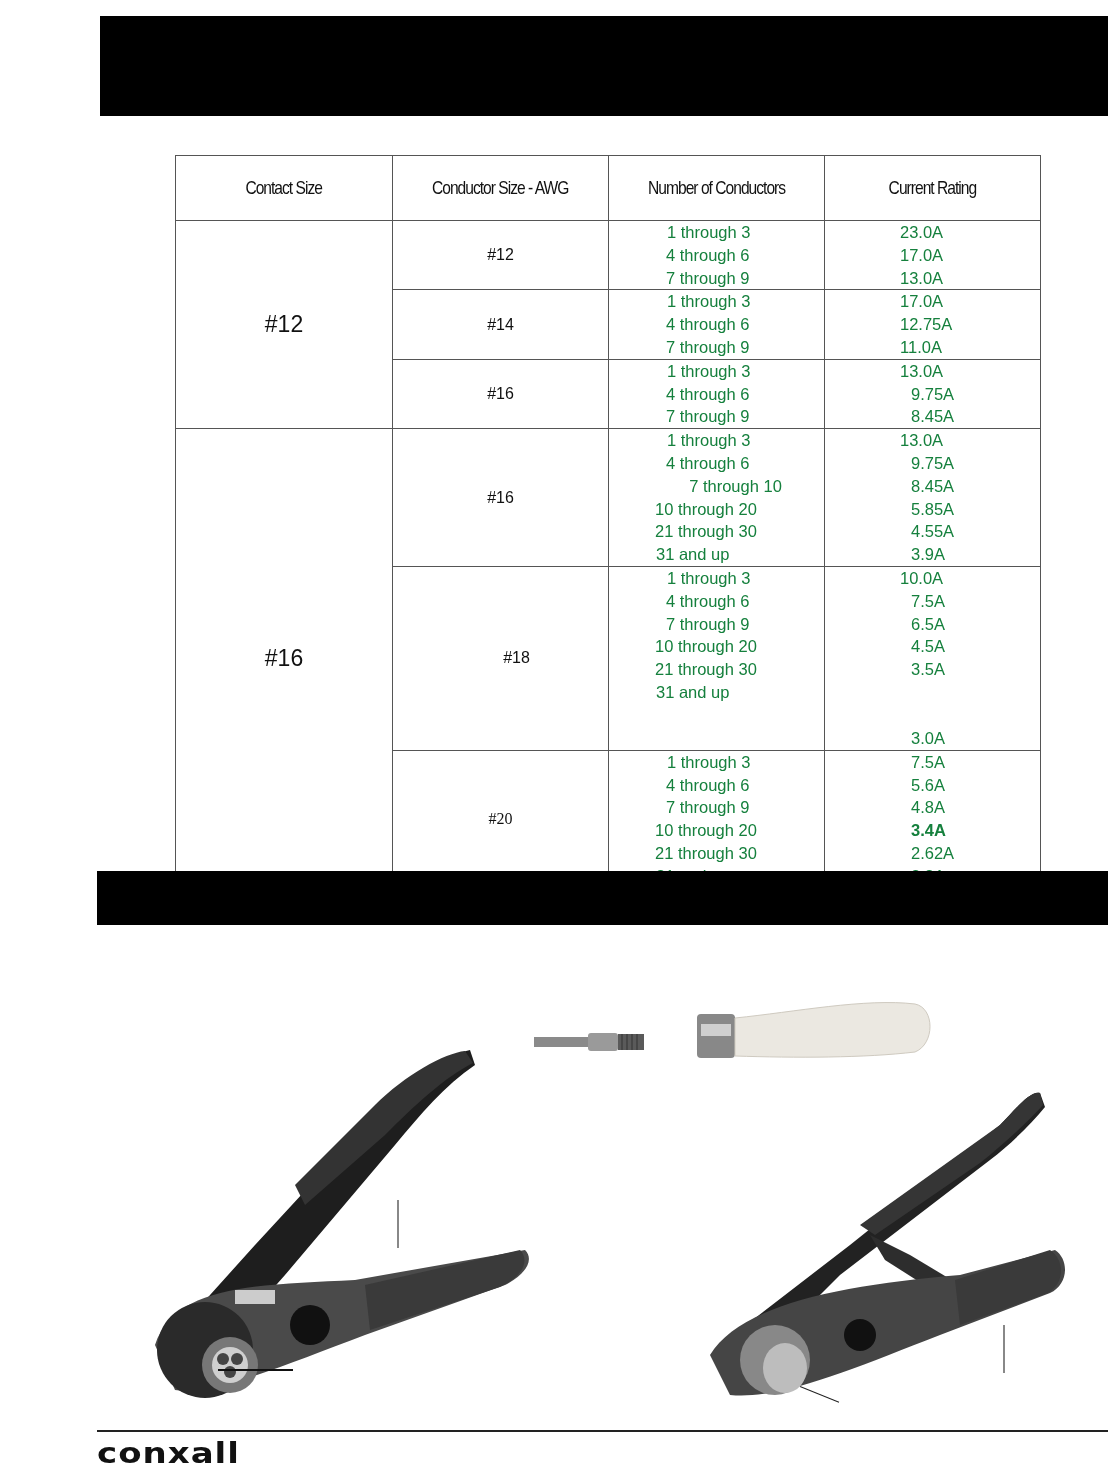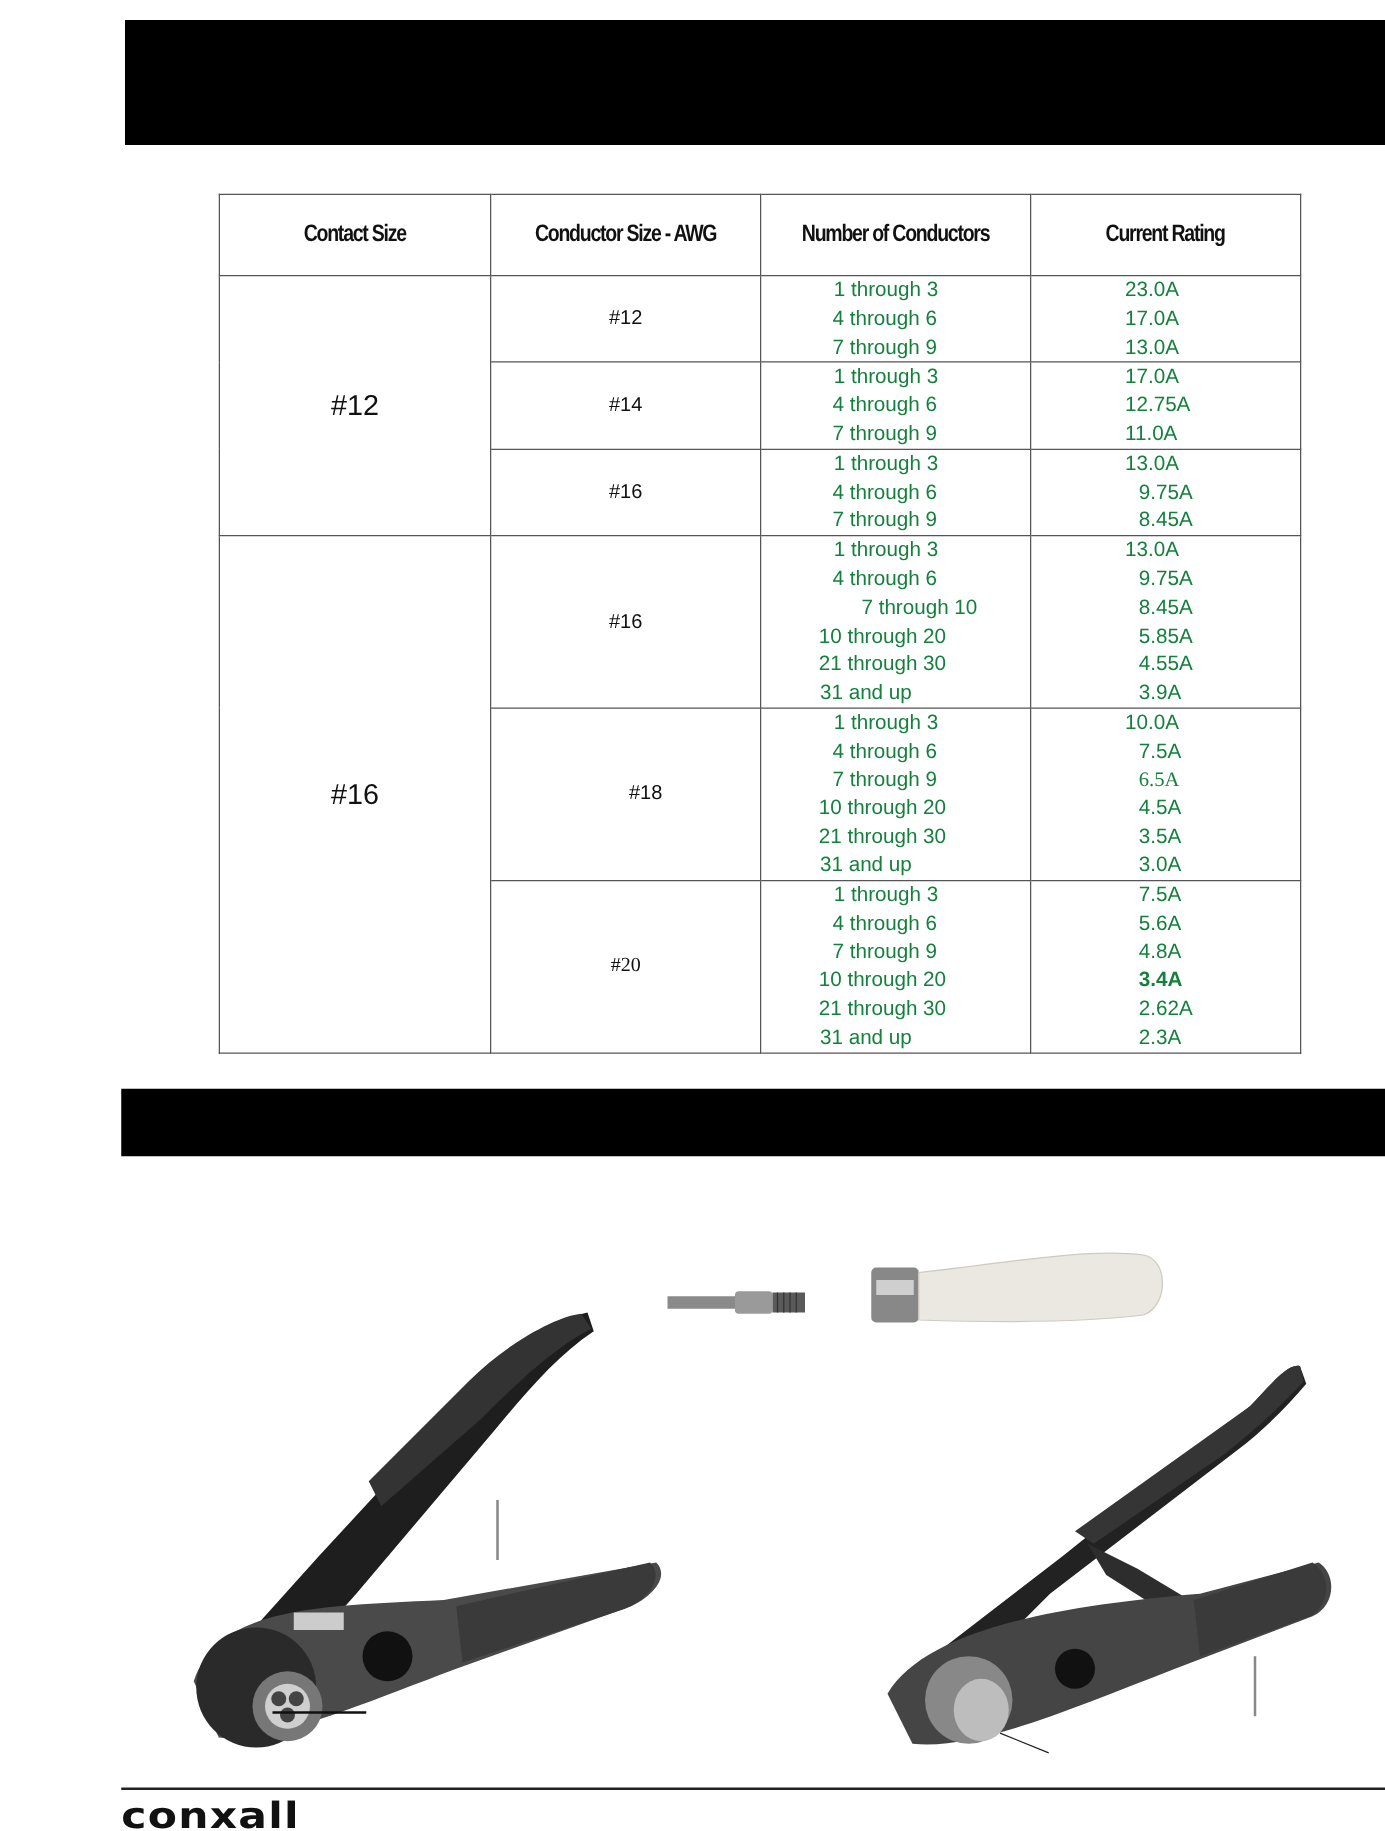--- a/index.html
+++ b/index.html
@@ -6,21 +6,21 @@
   body { width: 1108px; height: 1465px; position: relative; overflow: hidden;
          font-family: "Liberation Sans", sans-serif; color: #1a1a1a; }
   .bar { position: absolute; background: #000; }
   #top-bar { left: 100px; top: 16px; width: 1008px; height: 100px; }
   #mid-bar { left: 97px; top: 871px; width: 1011px; height: 54px; }
 
   table.spec { position: absolute; left: 175px; top: 155px; width: 865px;
                border-collapse: collapse; table-layout: fixed; }
   table.spec th, table.spec td { border: 1.5px solid #555; padding: 0; }
   table.spec th { height: 64px; font-family: "Liberation Sans", sans-serif;
-                  font-weight: bold; font-size: 19px; letter-spacing: -1.2px;
+                  font-weight: normal; font-size: 19px; letter-spacing: -1.2px;
                   transform-origin: center; color: #111; }
   table.spec th span { display: inline-block; transform: scaleX(0.82); }
   td.contact { text-align: center; font-size: 23px; color: #111; }
   td.awg { text-align: center; font-size: 16px; color: #111; }
   td.list { vertical-align: top; font-size: 16.5px; color: #15803d; }
   .line { height: 22.8px; line-height: 22.8px; }
   td.num .line { text-align: left; }
   td.cur .line { text-align: left; }
 
   .tool { position: absolute; }
@@ -117,24 +117,24 @@
           <div class="line" style="padding-left: 58px;">1 through 3</div>
           <div class="line" style="padding-left: 57px;">4 through 6</div>
           <div class="line" style="padding-left: 57px;">7 through 9</div>
           <div class="line" style="padding-left: 46px;">10 through 20</div>
           <div class="line" style="padding-left: 46px;">21 through 30</div>
           <div class="line" style="padding-left: 47px;">31 and up</div>
         </td>
         <td class="list cur">
           <div class="line" style="padding-left: 75px;">10.0A</div>
           <div class="line" style="padding-left: 86px;">7.5A</div>
-          <div class="line" style="padding-left: 86px; font-family: Liberation Serif, serif;">6.5A</div>
+          <div class="line" style="padding-left: 86px;">6.5A</div>
           <div class="line" style="padding-left: 86px;">4.5A</div>
           <div class="line" style="padding-left: 86px;">3.5A</div>
-          <div class="line" style="padding-left: 86px;">3.0A</div>
+          <div class="line" style="padding-left: 86px; margin-top: 46px;">3.0A</div>
         </td>
       </tr>
       <tr>
         <td class="awg" style="height: 136.8px; font-family: Liberation Serif, serif;">#20</td>
         <td class="list num">
           <div class="line" style="padding-left: 58px;">1 through 3</div>
           <div class="line" style="padding-left: 57px;">4 through 6</div>
           <div class="line" style="padding-left: 57px;">7 through 9</div>
           <div class="line" style="padding-left: 46px;">10 through 20</div>
           <div class="line" style="padding-left: 46px;">21 through 30</div>

